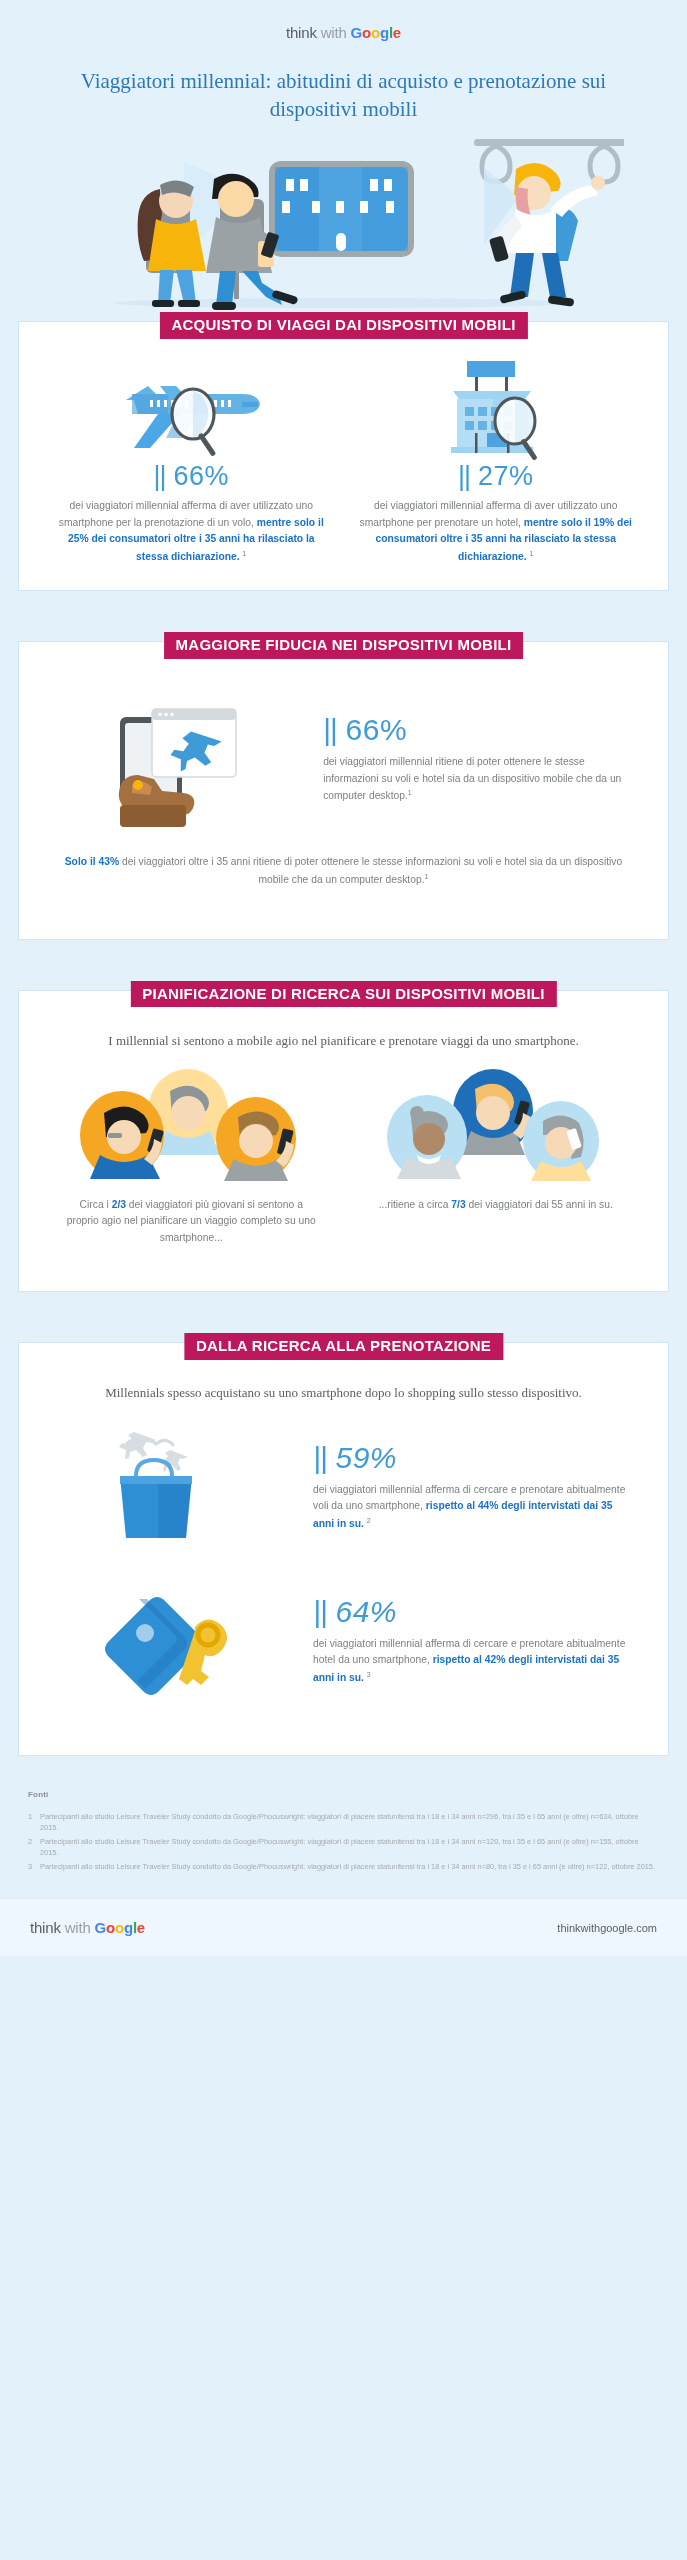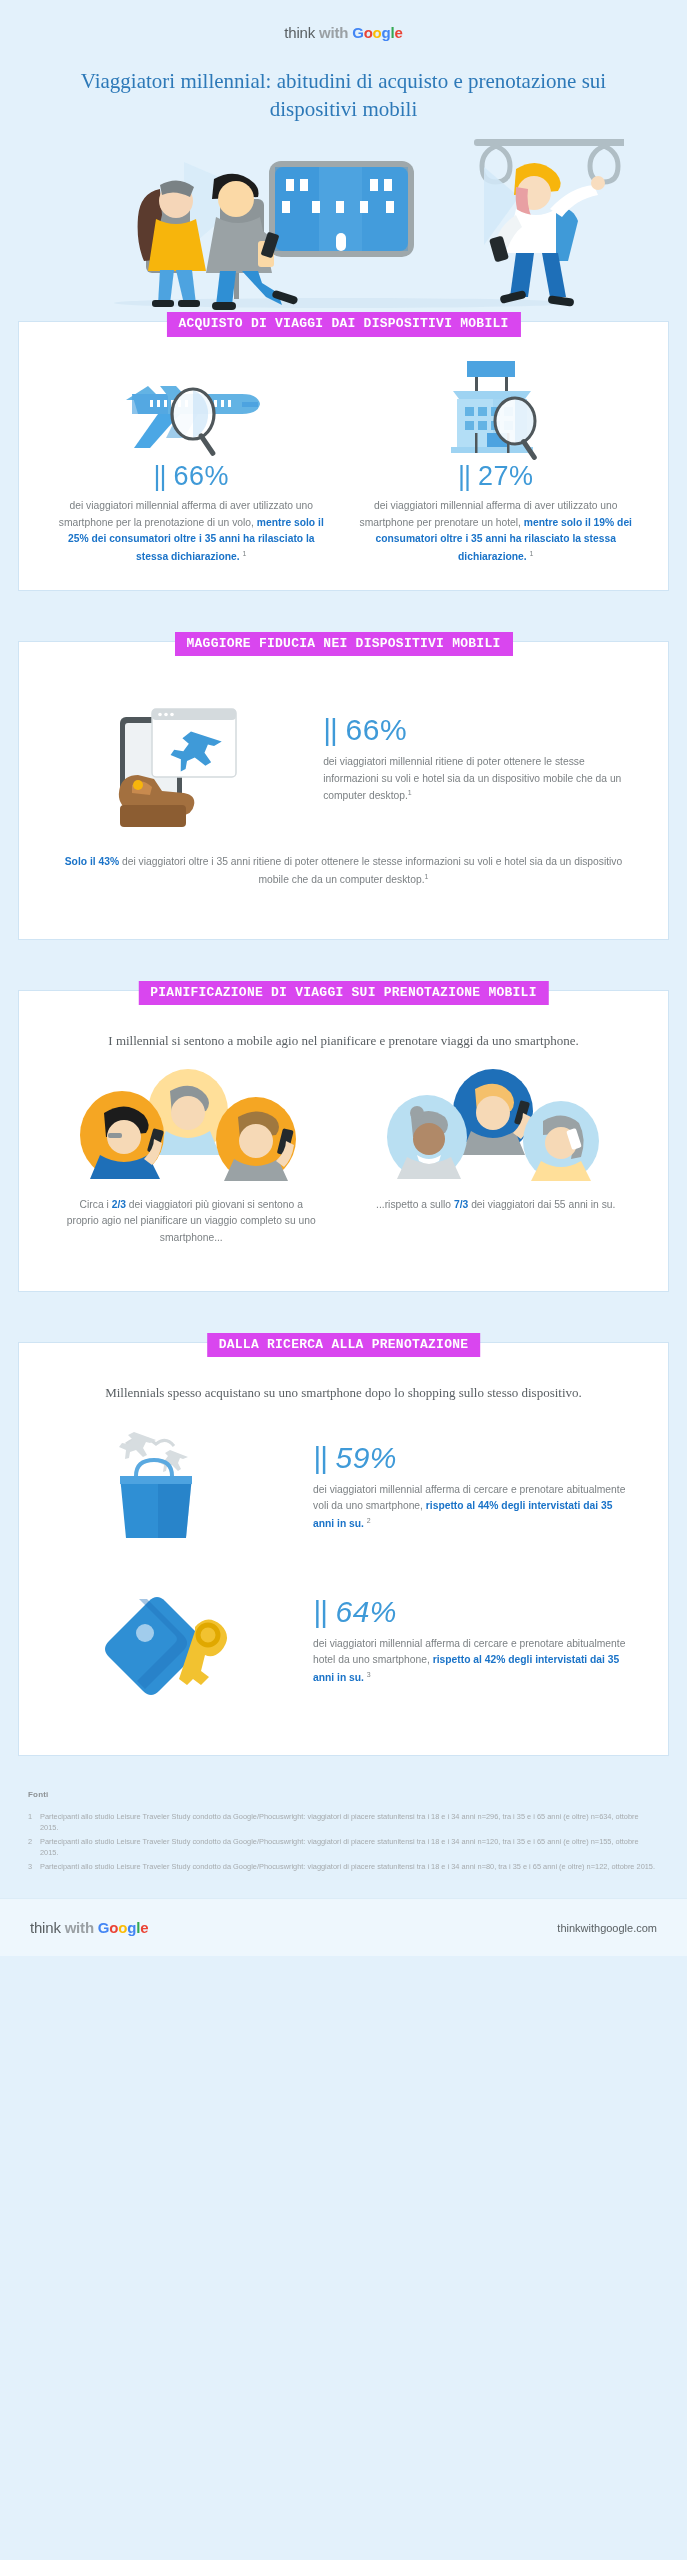--- a/index.html
+++ b/index.html
@@ -15,21 +15,21 @@
   }
 
   
   .twg-logo {
     font-family: "Liberation Sans", sans-serif;
     font-size: 15px;
     letter-spacing: -0.2px;
     white-space: nowrap;
   }
   .twg-logo .think { color: #5a6063; font-weight: 400; }
-  .twg-logo .with  { color: #9aa0a4; font-weight: 700; }
+  .twg-logo .with  { color: #9aa0a4; font-weight: 400; }
   .twg-logo .g1 { color: #4285F4; font-weight:700; }
   .twg-logo .g2 { color: #EA4335; font-weight:700; }
   .twg-logo .g3 { color: #FBBC05; font-weight:700; }
   .twg-logo .g4 { color: #4285F4; font-weight:700; }
   .twg-logo .g5 { color: #34A853; font-weight:700; }
   .twg-logo .g6 { color: #EA4335; font-weight:700; }
 
   .top-logo { text-align: center; padding-top: 24px; }
 
   
@@ -55,29 +55,28 @@
     background: #ffffff;
     border: 1px solid #cfe4f4;
     padding: 26px 20px 24px;
   }
   .card-wrap { padding-top: 24px; }
   .badge {
     position: absolute;
     top: -10px;
     left: 50%;
     transform: translateX(-50%);
-    background: #d946ef;
+    background: #be185d;
     color: #fff;
-    font-size: 13px;
+    font-size: 15px;
     font-weight: 700;
     letter-spacing: 0.25px;
     padding: 4px 12px 4px;
     white-space: nowrap;
     line-height: 1.25;
-    font-family: Liberation Mono, monospace;
   }
   .card-intro {
     font-family: "Liberation Serif", serif;
     color: #595f63;
     font-size: 13px;
     line-height: 1.55;
     text-align: center;
     margin: 14px auto 0;
     max-width: 540px;
   }
@@ -355,21 +354,21 @@
     <p class="s2-note">
       <b>Solo il 43%</b><span> dei viaggiatori oltre i 35 anni ritiene di poter ottenere le stesse informazioni su voli e hotel sia da un dispositivo mobile che da un computer desktop.</span><sup>1</sup>
     </p>
     <div class="spacer-20"></div>
   </div>
 </div>
 
 <div class="card-wrap spacer-26"></div>
 <div class="card-wrap">
   <div class="card">
-    <div class="badge">PIANIFICAZIONE DI VIAGGI SUI PRENOTAZIONE MOBILI</div>
+    <div class="badge">PIANIFICAZIONE DI RICERCA SUI DISPOSITIVI MOBILI</div>
     <p class="card-intro">I millennial si sentono a mobile agio nel pianificare e prenotare viaggi da uno smartphone.</p>
 
     <div class="avatars-row">
       <div class="avatars-half">
         <svg width="250" height="118" viewBox="0 0 250 118">
 
           <ellipse cx="122" cy="44" rx="40" ry="42" fill="#ffdf99"></ellipse>
           <path d="M104 24 q22 -12 36 4 q6 8 0 16 l-34 4z" fill="#8d9598"></path>
           <circle cx="122" cy="46" r="17" fill="#f6d9b6"></circle>
           <path d="M100 64 q22 14 44 0 l10 24 h-64z" fill="#b9dff2"></path>
@@ -414,21 +413,21 @@
           <rect x="198" y="62" width="10" height="20" rx="2" fill="#ffffff" transform="rotate(-18 203 72)"></rect>
         </svg>
       </div>
     </div>
 
     <div class="cap-row">
       <p class="cap">
         <span>Circa i </span><b>2/3</b><span> dei viaggiatori più giovani si sentono a proprio agio nel pianificare un viaggio completo su uno smartphone...</span>
       </p>
       <p class="cap">
-        <span>...rispetto a sullo </span><b>7/3</b><span> dei viaggiatori dai 55 anni in su.</span>
+        <span>...ritiene a circa </span><b>7/3</b><span> dei viaggiatori dai 55 anni in su.</span>
       </p>
     </div>
     <div class="spacer-20"></div>
   </div>
 </div>
 
 <div class="card-wrap spacer-26"></div>
 <div class="card-wrap">
   <div class="card">
     <div class="badge">DALLA RICERCA ALLA PRENOTAZIONE</div>

